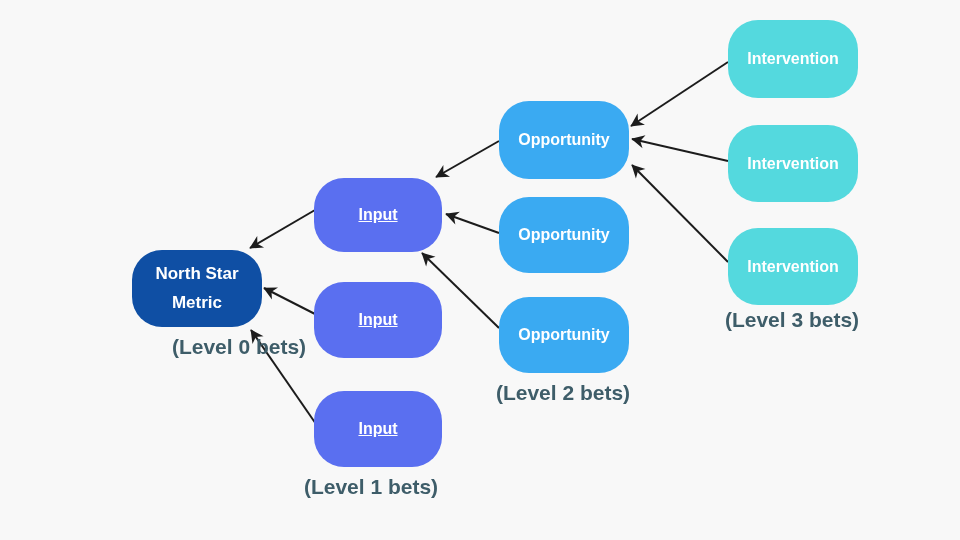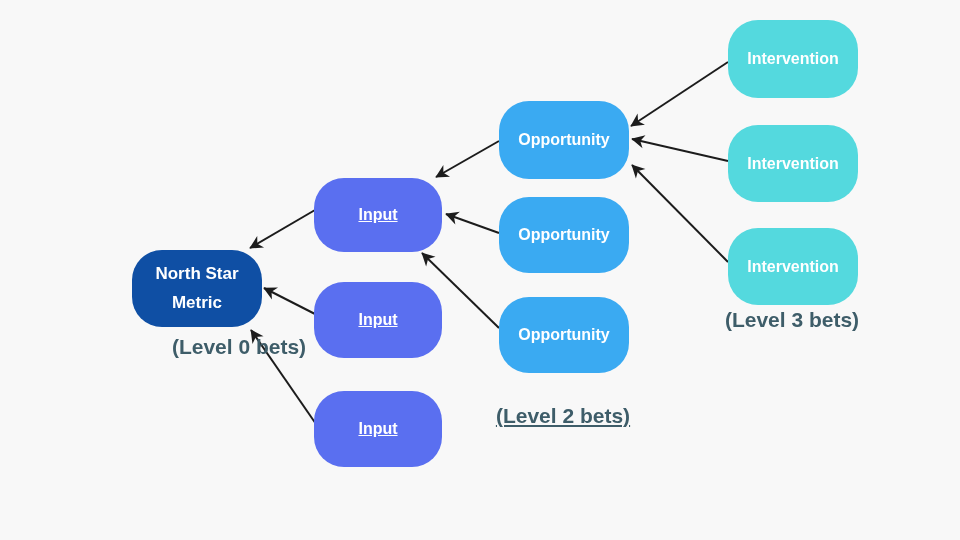--- a/index.html
+++ b/index.html
@@ -97,16 +97,17 @@
     <span>Intervention</span>
   </div>
   <div class="node intervention" style="left:728px; top:125px; width:130px; height:77px;">
     <span>Intervention</span>
   </div>
   <div class="node intervention" style="left:728px; top:228px; width:130px; height:77px;">
     <span>Intervention</span>
   </div>
 
   <div class="level-label" style="left:195px; top:335px;margin-left:44px;">(Level 0 bets)</div>
-  <div class="level-label" style="left:563px; top:404px;text-decoration:underline;">(Level 2 bets)</div>
+  <div class="level-label" style="left:371px; top:475px;">(Level 1 bets)</div>
+  <div class="level-label" style="left:563px; top:381px;">(Level 2 bets)</div>
   <div class="level-label" style="left:792px; top:308px;">(Level 3 bets)</div>
 
 </div>
 
 </body></html>

